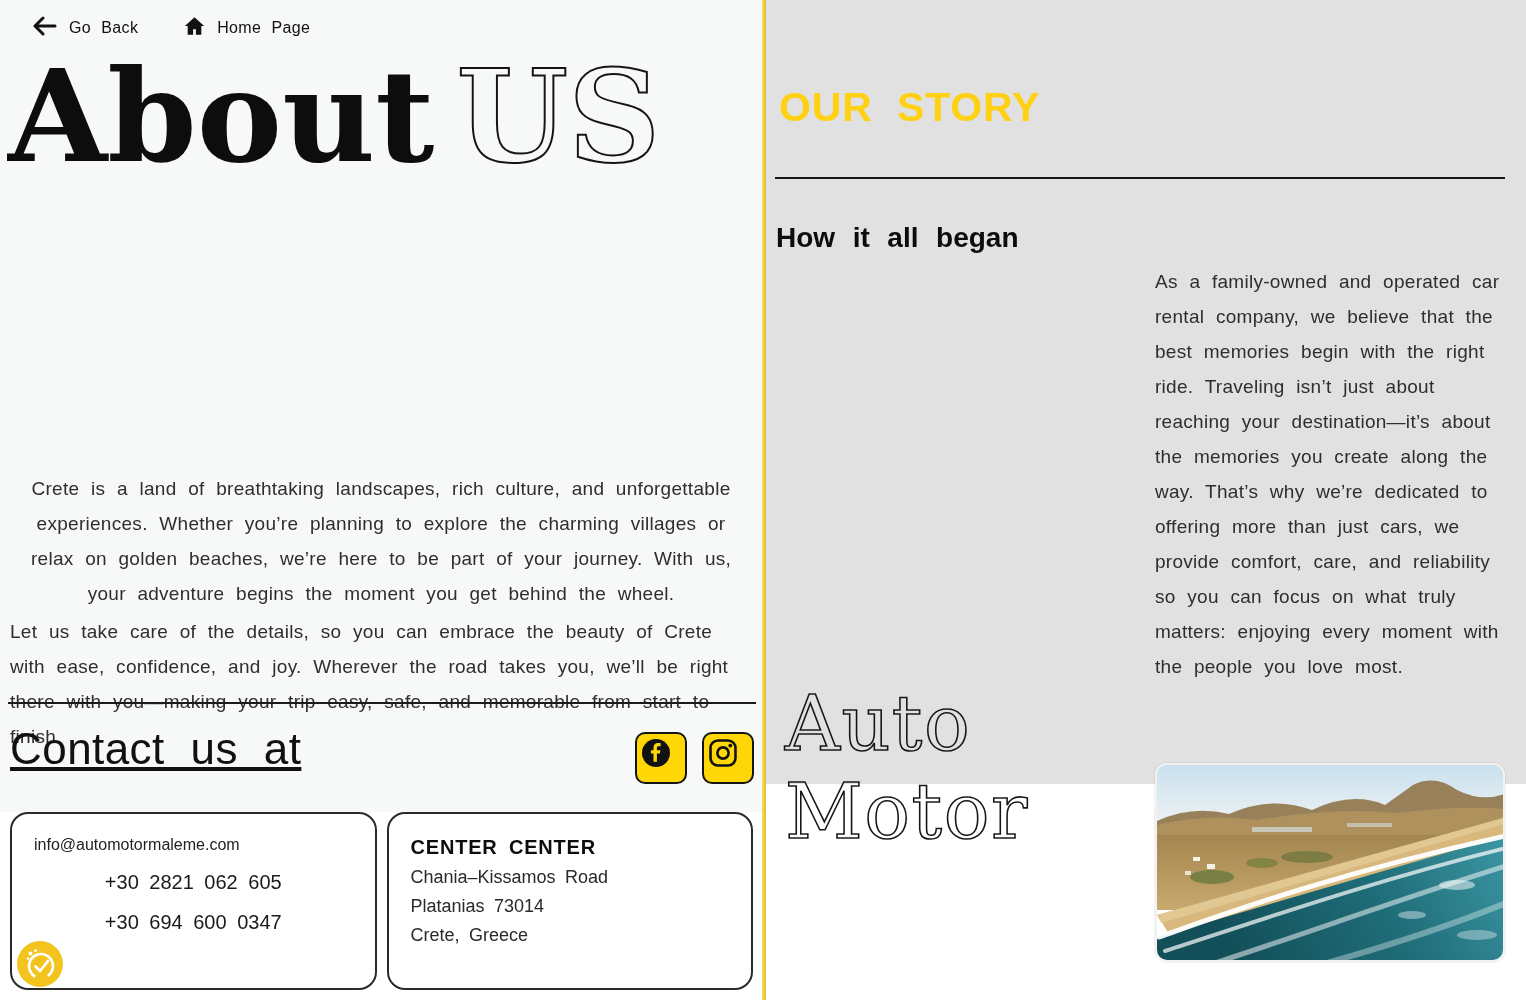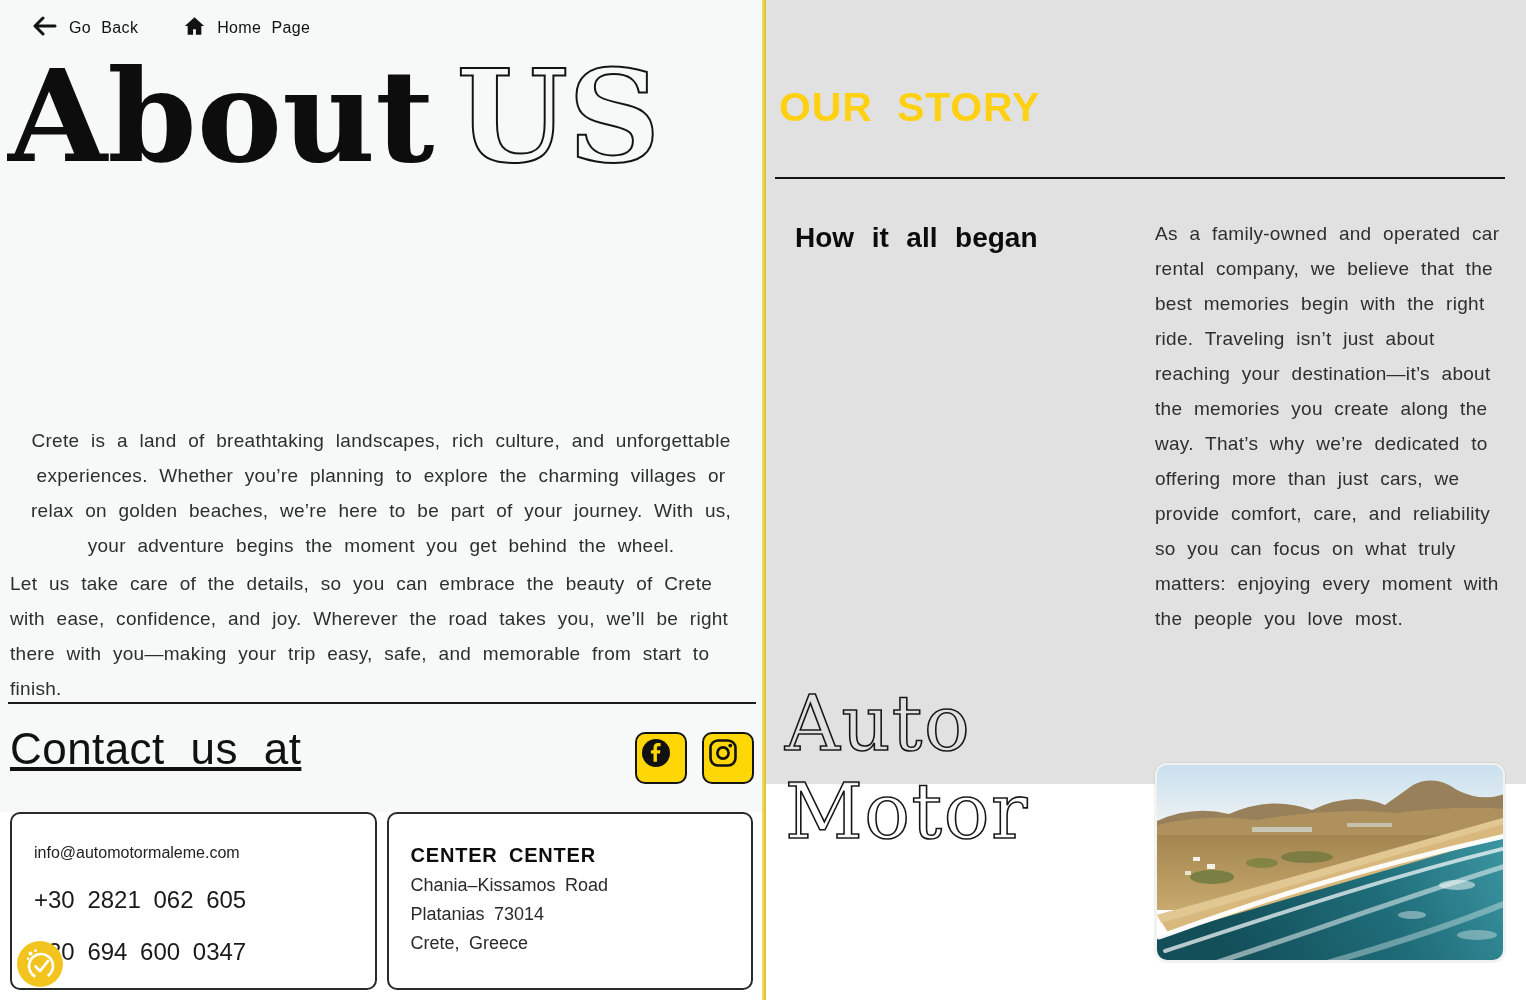--- a/index.html
+++ b/index.html
@@ -12,43 +12,43 @@
   .right-panel { position:relative; flex:1; height:784px; background:#e1e1e1; }
 
   .topnav { position:absolute; top:16px; left:33px; display:flex; gap:46px; align-items:center; }
   .nav-item { display:flex; align-items:center; gap:12px; cursor:pointer; }
   .nav-item span.lbl { font-size:16px; color:#111; word-spacing:0.35em; letter-spacing:0.02em; }
 
   .hero { position:absolute; top:46px; left:8px; font-family:"DejaVu Serif", serif; font-size:128px; line-height:1.1; white-space:nowrap; }
   .hero .solid { color:#0d0d0d; }
   .hero .outline { color:transparent; -webkit-text-stroke:2px #141414; margin-left:22px; }
 
-  .body-text { font-size:19px; line-height:35px; color:#2e2e2e; word-spacing:0.32em; letter-spacing:0.015em; }
+  .body-text { font-size:19px; line-height:35px; color:#2e2e2e; word-spacing:0.32em; letter-spacing:0.015em;margin-top:48px; }
   .p1 { position:absolute; top:423px; left:10px; width:742px;text-align:center; }
   .p2 { position:absolute; top:566px; left:10px; width:742px; }
 
   .left-hr { position:absolute; top:702px; left:8px; width:748px; border:none; border-top:2px solid #1b1b1b; }
 
   .contact-heading { position:absolute; top:724px; left:10px; font-size:44px; font-weight:400; color:#111; word-spacing:0.3em; letter-spacing:0.01em;text-decoration:underline; }
 
   .social-row { position:absolute; top:732px; left:635px; display:flex; gap:15px; }
   .social-btn { width:52px; height:52px; background:#ffd606; border:2px solid #141414; border-radius:10px; cursor:pointer; padding:4px; display:block; }
 
   .boxes-row { position:absolute; top:812px; left:10px; width:743px; display:flex; gap:10px; }
-  .info-box { position:relative; flex:1; height:178px; border:2px solid #2a2a2a; border-radius:10px; padding:22px 22px; background:transparent; }
+  .info-box { position:relative; flex:1; height:178px; border:2px solid #2a2a2a; border-radius:18px; padding:14px 22px; background:transparent; }
   .info-box .email { font-size:16px; color:#222; margin-top:8px; word-spacing:0.2em; }
-  .info-box .phone { font-size:24px; color:#1a1a1a; margin-top:24px; word-spacing:0.25em; }
+  .info-box .phone { font-size:20px; color:#1a1a1a; margin-top:17px; word-spacing:0.25em;text-align:center; }
   .addr-title { font-size:20px; font-weight:800; letter-spacing:0.04em; word-spacing:0.25em; color:#0d0d0d; margin-top:8px; }
   .addr-line { font-size:18px; color:#2a2a2a; margin-top:8px; word-spacing:0.25em; }
   .badge { position:absolute; left:5px; bottom:1px; width:46px; height:46px; }
 
   
   .story-heading { position:absolute; top:84px; left:13px; font-size:41px; font-weight:800; color:#ffd112; letter-spacing:0.02em; word-spacing:0.3em; }
   .right-hr { position:absolute; top:177px; left:9px; width:730px; border:none; border-top:2px solid #151515; }
-  .story-subheading { position:absolute; top:222px; left:29px; font-size:28px; font-weight:700; color:#0c0c0c; word-spacing:0.35em; }
+  .story-subheading { position:absolute; top:222px; left:10px; font-size:28px; font-weight:700; color:#0c0c0c; word-spacing:0.35em; }
   .story-body { position:absolute; top:216px; left:389px; width:352px; }
 
   .brand { position:absolute; top:680px; left:19px; font-family:"DejaVu Serif", serif; font-size:76px; line-height:88px; color:transparent; -webkit-text-stroke:1.6px #161616; letter-spacing:0.02em; }
 
   .photo { position:absolute; top:763px; left:389px; width:350px; height:199px; border-radius:12px; overflow:hidden; border:2px solid #f2f2f0; box-shadow:0 0 0 1px rgba(0,0,0,0.05); }
   .photo svg { display:block; }
 </style>
 </head>
 <body>
 

